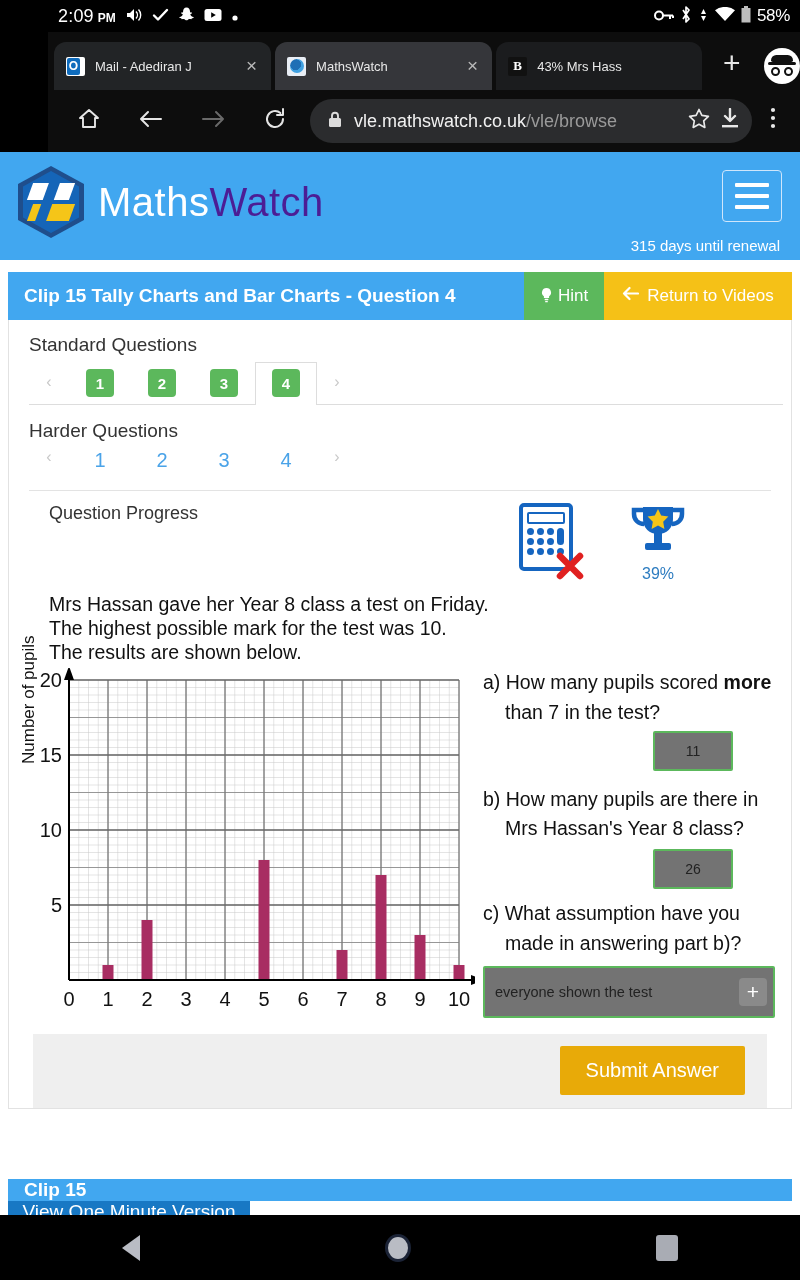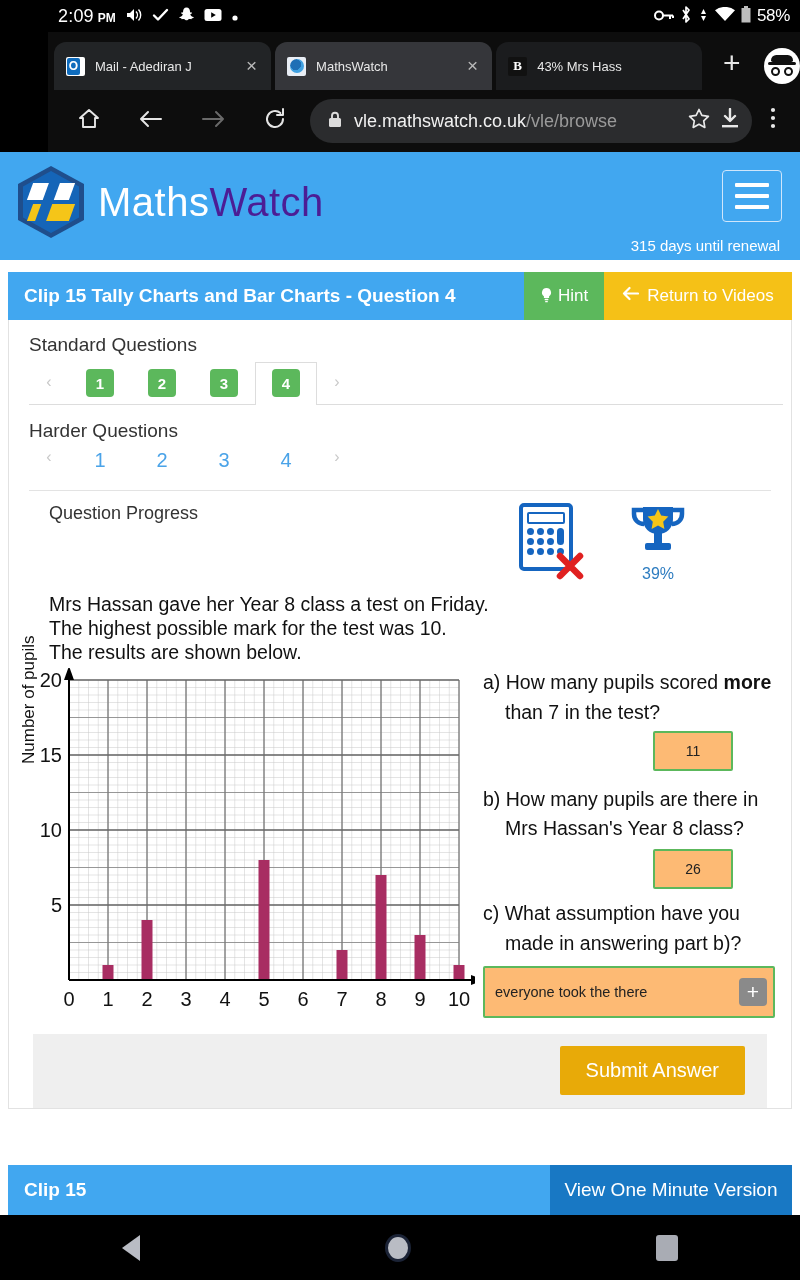--- a/index.html
+++ b/index.html
@@ -164,40 +164,40 @@
   .chart-box { width: 452px; position: relative; flex: 0 0 452px; }
   .ylabel {
     position: absolute; left: -4px; top: 96px; transform: rotate(-90deg); transform-origin: left top;
     font-size: 17px; color: #111; white-space: nowrap;
   }
 
   .answers { flex: 1 1 auto; padding-left: 8px; }
   .qline { font-size: 19.5px; color: #111; line-height: 1.5; }
   .qline b { font-weight: 700; }
   .ansbox {
-    background: #fdba74; border: 2px solid #5cb85c; border-radius: 2px;
+    background: #737373; border: 2px solid #5cb85c; border-radius: 2px;
     height: 40px; display: flex; align-items: center; justify-content: center;
     font-size: 14px; color: #222;
   }
   .ansbox.a { width: 80px; margin: 4px 0 0 170px; }
   .ansbox.b { width: 80px; margin: 6px 0 0 170px; }
   .ansbox.c {
     width: 292px; height: 52px; justify-content: flex-start; padding: 0 10px;
     margin-top: 8px; position: relative; font-size: 14.5px;
   }
   .plusbtn {
     position: absolute; right: 6px; top: 50%; transform: translateY(-50%);
     width: 28px; height: 28px; background: #8a8a8a; border-radius: 4px; color: #fff;
     display: flex; align-items: center; justify-content: center; font-size: 21px; line-height: 1;
   }
 
   .submit-strip { background: #efefef; margin: 16px 10px 0 10px; height: 74px; display: flex; align-items: center; justify-content: flex-end; padding-right: 22px; }
   .submit-btn { background: #e8aa08; color: #fff; font-size: 20px; padding: 13px 26px; border-radius: 2px; }
 
-  .footer { position: absolute; left: 8px; right: 8px; bottom: 0; height: 50px; display: flex; }
+  .footer { position: absolute; left: 8px; right: 8px; bottom: 0; height: 36px; display: flex; flex-direction: column; }
   .footer .f1 { flex: 1 1 auto; background: #41a7f0; color: #fff; font-size: 19px; font-weight: 700; display: flex; align-items: center; padding-left: 16px; }
   .footer .f2 { width: 242px; background: #1878c4; color: #fff; font-size: 19px; display: flex; align-items: center; justify-content: center; }
 
   
   .navbar { position: absolute; left: 0; bottom: 0; width: 800px; height: 65px; background: #000; display: flex; align-items: center; justify-content: space-around; }
   .nb-back { width: 0; height: 0; border-top: 13px solid transparent; border-bottom: 13px solid transparent; border-right: 18px solid #b9bcc4; }
   .nb-home { width: 26px; height: 28px; border-radius: 50%; background: #b9bcc4; border: 3px solid #1b2336; }
   .nb-recent { width: 22px; height: 26px; background: #a9acb4; border-radius: 3px; }
 </style>
 </head>
@@ -645,21 +645,21 @@
               <span>b) How many pupils are there in</span><br>
               <span style="padding-left:22px">Mrs Hassan's Year 8 class?</span>
             </div>
             <div class="ansbox b">26</div>
 
             <div class="qline" style="margin-top:10px">
               <span>c) What assumption have you</span><br>
               <span style="padding-left:22px">made in answering part b)?</span>
             </div>
             <div class="ansbox c">
-              <span>everyone took the there</span>
+              <span>everyone shown the test</span>
               <span class="plusbtn">+</span>
             </div>
           </div>
 
         </div>
 
         <div class="submit-strip">
           <div class="submit-btn">Submit Answer</div>
         </div>
       </div>

